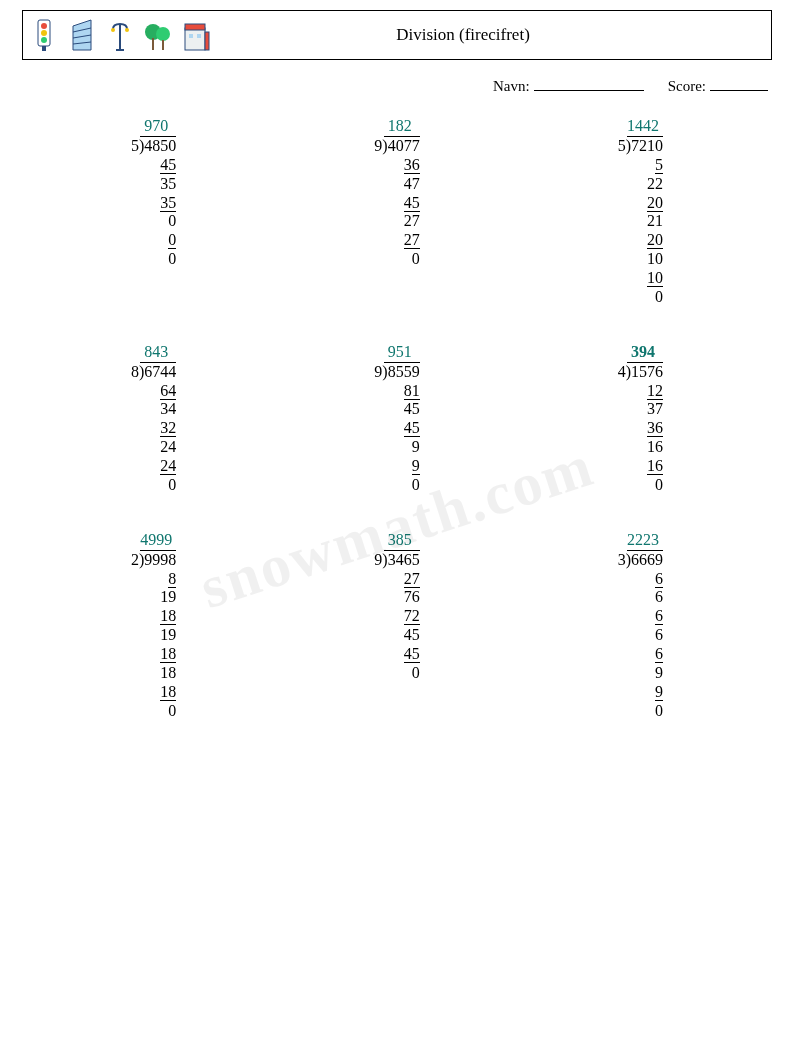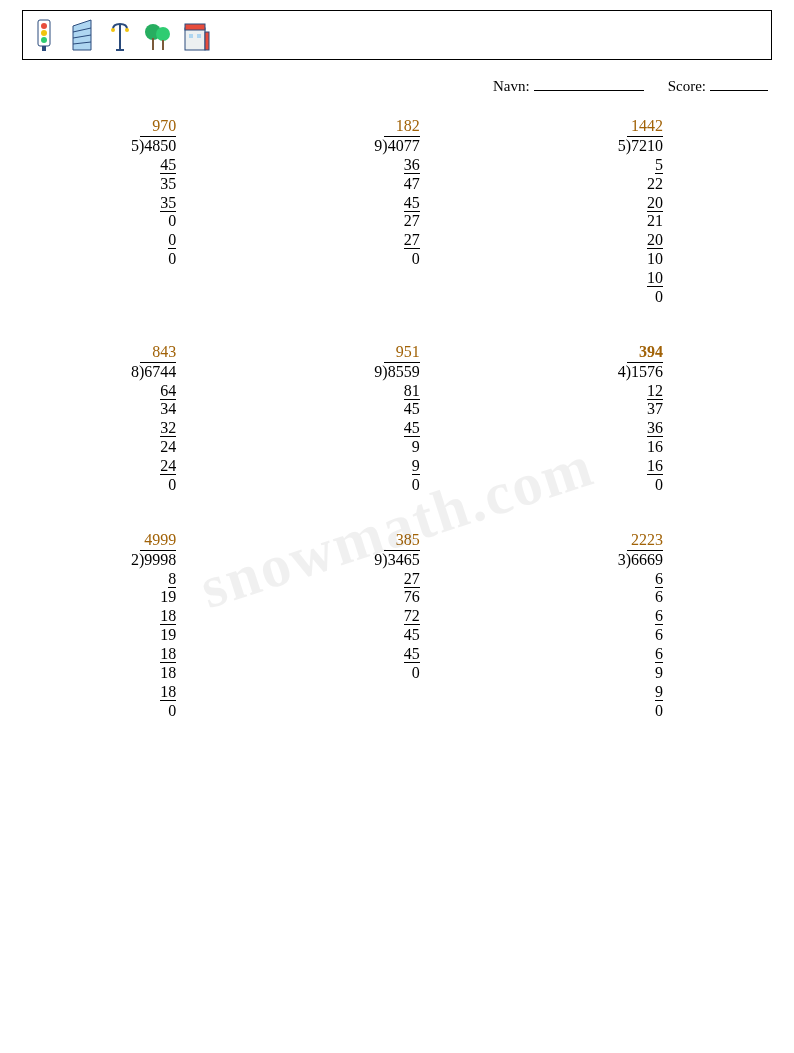--- a/index.html
+++ b/index.html
@@ -6,21 +6,21 @@
 .page{padding:10px 22px 30px 22px;position:relative;min-height:1053px;box-sizing:border-box}
 .hdr{border:1px solid #000;padding:2px 6px;display:flex;align-items:center;height:44px;margin-bottom:14px}
 .ico-row{display:flex;gap:8px}
 .ico{width:30px;height:34px}
 .ttl{flex:1;text-align:center;font-size:17px;padding-right:50px}
 .meta{display:flex;font-size:15px;margin:0 4px 22px 6px;gap:10px}
 .meta .blank{display:inline-block;border-bottom:1px solid #000;height:16px;margin-left:4px}
 .grid{display:grid;grid-template-columns:repeat(3,1fr);gap:36px 0;padding:0 10px}
 .prob{font-size:16px;line-height:1.18;display:flex;justify-content:center}
 .stack{display:inline-block;text-align:right}
-.quot{color:#a16207;border-bottom:1px solid #000;display:block;text-align:right}
+.quot{color:#0f766e;border-bottom:1px solid #000;display:block;text-align:left}
 .row{display:block;white-space:pre}
 .bar{border-bottom:1px solid #000}
 .divrow{white-space:nowrap}
 .divsr{display:inline-block;vertical-align:bottom}
 .ftr{position:absolute;bottom:26px;left:0;right:0;text-align:center;font-size:14px;color:#777}
 .wm{position:absolute;top:50%;left:50%;transform:translate(-50%,-50%) rotate(-18deg);font-size:60px;color:rgba(0,0,0,0.06);font-weight:bold;pointer-events:none;letter-spacing:2px;white-space:nowrap}
 </style>
 </head>
 <body>
 
@@ -57,20 +57,21 @@
           <rect x="19" y="22" width="2" height="10" fill="#7b5a3a"></rect>
         </svg>
       <svg class="ico" viewBox="0 0 30 34">
           <rect x="4" y="10" width="20" height="22" fill="#ecf0f1" stroke="#2a4b7c"></rect>
           <rect x="4" y="6" width="20" height="6" fill="#e74c3c" stroke="#2a4b7c"></rect>
           <rect x="8" y="16" width="4" height="4" fill="#aed6f1"></rect>
           <rect x="16" y="16" width="4" height="4" fill="#aed6f1"></rect>
           <rect x="24" y="14" width="4" height="18" fill="#e74c3c" stroke="#2a4b7c"></rect>
         </svg>
     </div>
+    <div class="ttl">Division (firecifret)</div>
   </div>
 
   <div class="meta">
     <div style="flex:1"></div>
     <div><span>Navn:</span><span class="blank" style="width:110px"></span></div>
     <div style="margin-left:14px"><span>Score:</span><span class="blank" style="width:58px"></span></div>
   </div>
 
   <div class="grid" id="grid">
       <div class="prob">

